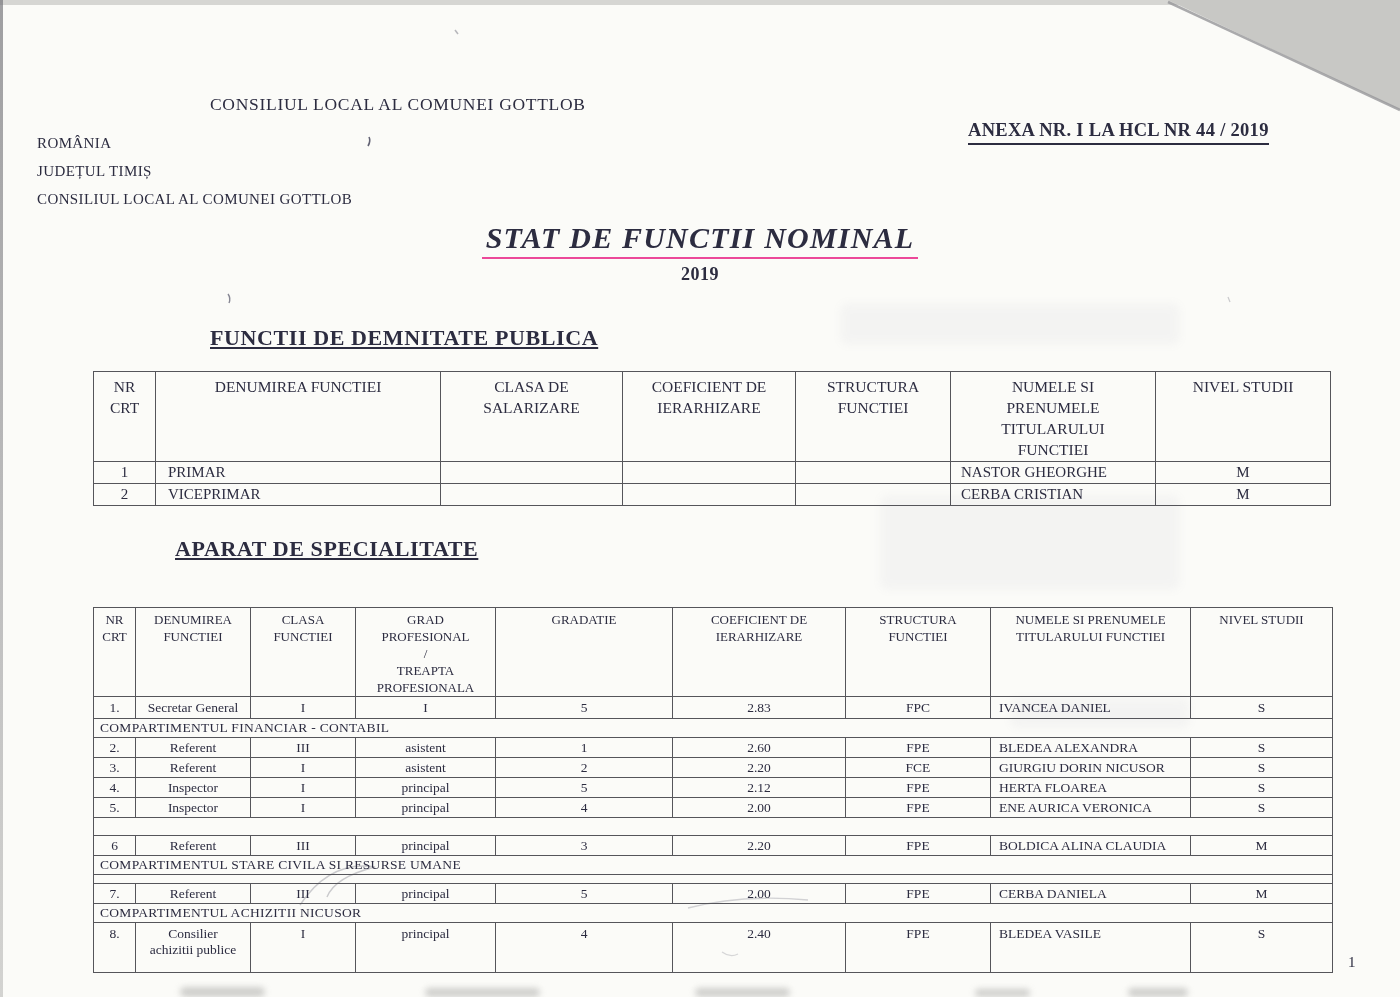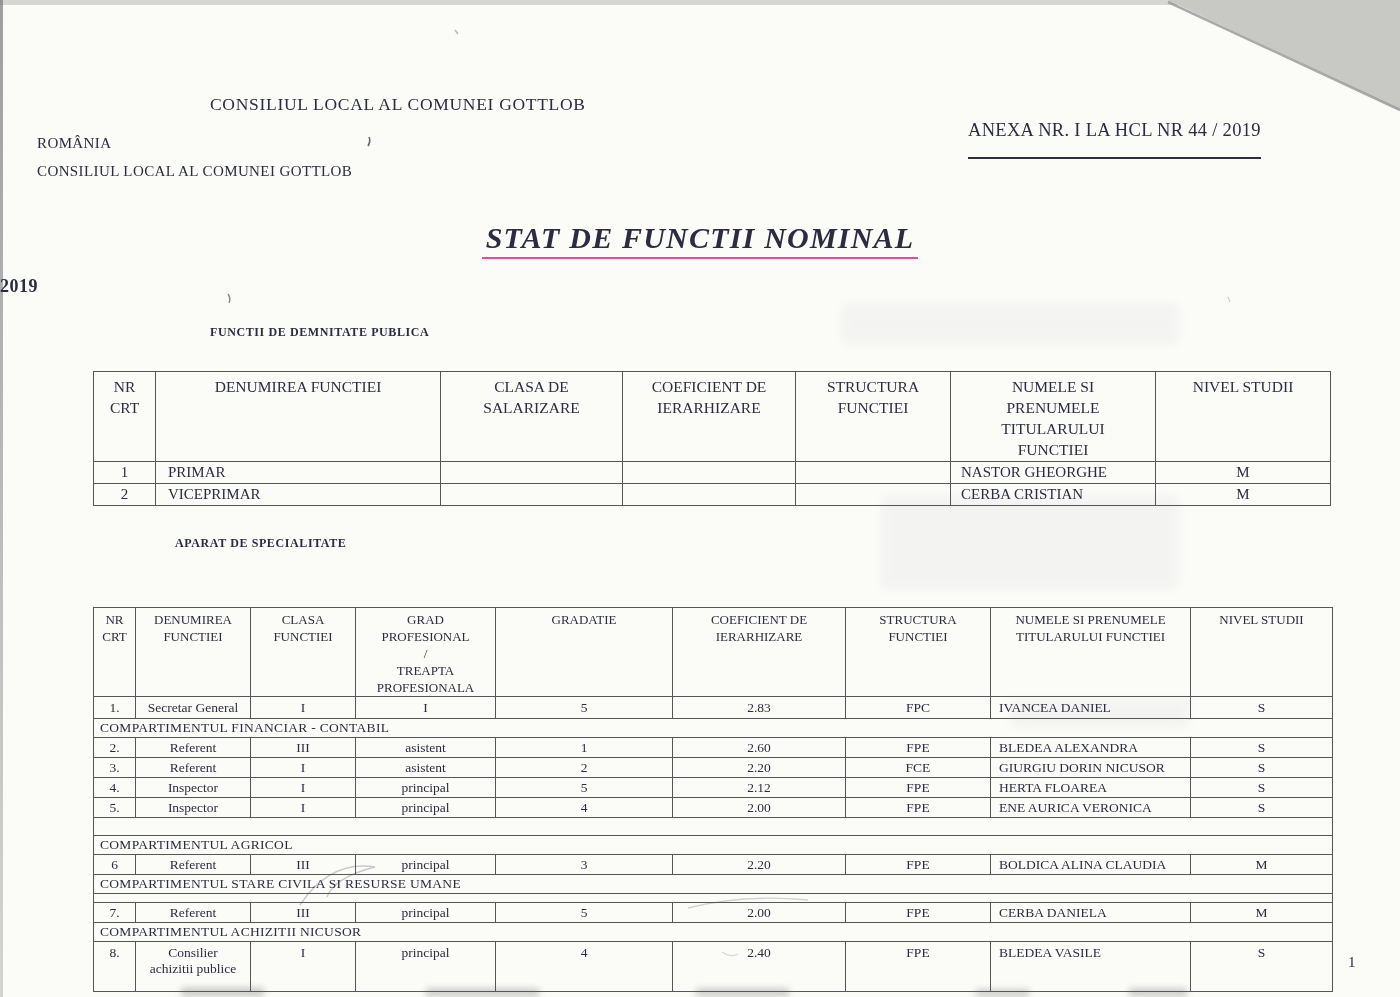--- a/index.html
+++ b/index.html
@@ -18,30 +18,30 @@
   .left-edge   { position:absolute; top:0; left:0; width:3px; height:100%;
                  background:linear-gradient(#77777c,#a6a6a8 60%,#c2c2c0); opacity:.7; }
   .smudge      { position:absolute; background:#bcbcb9; filter:blur(3px); border-radius:6px; opacity:.7; }
   .ghost       { position:absolute; background:#8a8aa2; opacity:.06; filter:blur(4px); border-radius:8px; }
   .pen-marks   { position:absolute; top:0; left:0; pointer-events:none; }
 
   
   .letterhead-top { position:absolute; left:210px; top:94px; font-size:17.5px; letter-spacing:.7px; }
   .org-block   { position:absolute; left:37px; top:129px; font-weight:normal; font-size:15px;
                  line-height:28px; letter-spacing:.4px; }
-  .annex       { position:absolute; left:968px; top:120px; font-weight:normal; font-size:18.5px;
-                 letter-spacing:.3px; border-bottom:2.5px solid #2c2c40; padding-bottom:16px; }
+  .annex       { position:absolute; left:968px; top:120px; font-weight:bold; font-size:18.5px;
+                 letter-spacing:.3px; border-bottom:2.5px solid #2c2c40; padding-bottom:2px; }
 
   .title-wrap  { position:absolute; left:0; top:221px; width:1400px; text-align:center; }
   .doc-title   { display:inline-block; font-size:30px; font-weight:bold; font-style:italic;
                  letter-spacing:1.2px; border-bottom:2px solid #ec4899; padding:0 4px 2px; }
-  .doc-year    { position:absolute; left:0; top:276px; width:1400px; 
+  .doc-year    { position:absolute; left:0; top:264px; width:1400px; text-align:center;
                  font-size:18px; font-weight:bold; letter-spacing:.5px; }
 
-  .sec-heading { position:absolute; font-weight:bold; font-size:12px; letter-spacing:.6px; }
+  .sec-heading { position:absolute; font-weight:bold; font-size:22px; letter-spacing:.6px;text-decoration:underline; }
   .h-demnitate { left:210px; top:325px; }
   .h-aparat    { left:175px; top:536px; }
 
   .page-num    { position:absolute; left:1348px; top:954px; font-size:15px; }
 
   
   table { border-collapse:collapse; table-layout:fixed; position:absolute; background:transparent;border-radius:25px; }
   th,td { border:1px solid #55555a; overflow:hidden; white-space:pre-line;
           font-weight:normal; padding:0; }
 
@@ -97,20 +97,21 @@
     <path d="M688,908 q55,-14 120,-8" stroke="#a0a0a8" stroke-width="1.3" fill="none" opacity="0.45"></path>
     <path d="M722,952 q8,6 16,2" stroke="#a8a8b0" stroke-width="1.2" fill="none" opacity="0.45"></path>
     <path d="M455,30 l3,4" stroke="#8a8a94" stroke-width="1.5" fill="none" opacity="0.6"></path>
     <path d="M1228,297 l2,5" stroke="#9a9aa2" stroke-width="1.2" fill="none" opacity="0.5"></path>
   </svg>
 
   <div class="letterhead-top">CONSILIUL LOCAL AL COMUNEI GOTTLOB</div>
   <div class="annex">ANEXA NR. I LA HCL NR 44 / 2019</div>
   <div class="org-block">
     <div>ROMÂNIA</div>
+    <div>JUDEȚUL TIMIȘ</div>
     <div>CONSILIUL LOCAL AL COMUNEI GOTTLOB</div>
   </div>
 
   <div class="title-wrap">
     <span class="doc-title">STAT DE FUNCTII NOMINAL</span>
   </div>
   <div class="doc-year">2019</div>
 
   <div class="sec-heading h-demnitate">FUNCTII DE DEMNITATE PUBLICA</div>
 
@@ -256,23 +257,20 @@
         <td class="c3">principal</td>
         <td class="c4">4</td>
         <td class="c5">2.00</td>
         <td class="c6">FPE</td>
         <td class="c7">ENE AURICA VERONICA</td>
         <td class="c8">S</td>
       </tr>
       <tr class="spacer">
         <td colspan="9"></td>
       </tr>
-      <tr class="section">
-        <td colspan="9">COMPARTIMENTUL AGRICOL</td>
-      </tr>
       <tr class="data">
         <td class="c0">6</td>
         <td class="c1">Referent</td>
         <td class="c2">III</td>
         <td class="c3">principal</td>
         <td class="c4">3</td>
         <td class="c5">2.20</td>
         <td class="c6">FPE</td>
         <td class="c7">BOLDICA ALINA CLAUDIA</td>
         <td class="c8">M</td>

